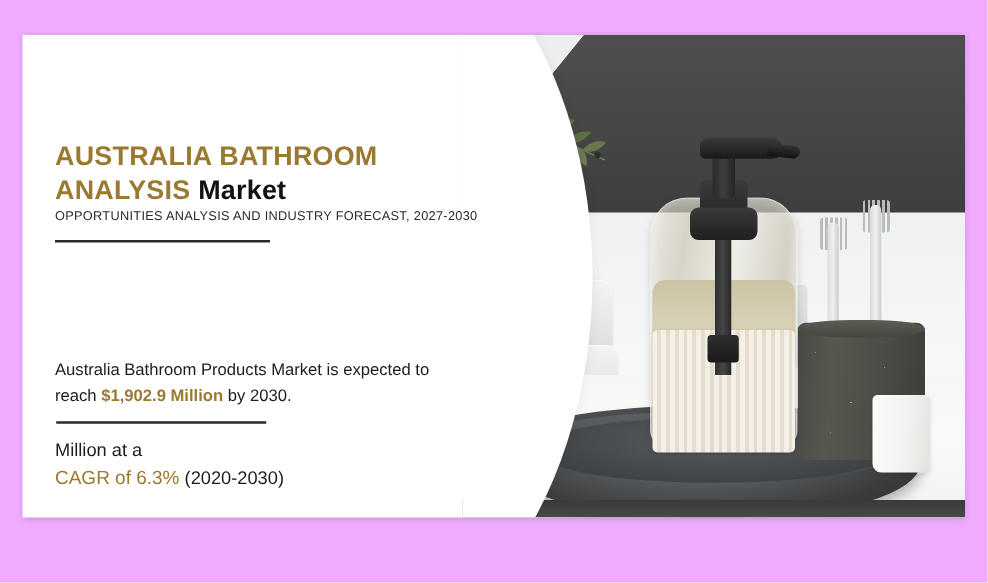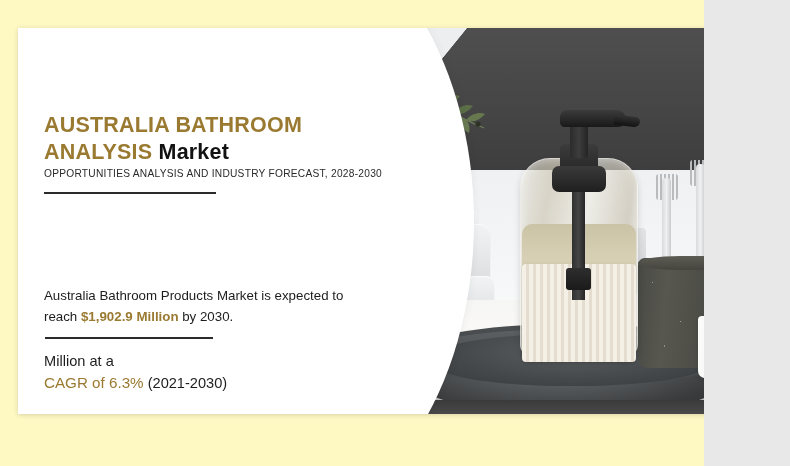--- a/index.html
+++ b/index.html
@@ -2,21 +2,21 @@
 <html><head>
 <meta charset="utf-8">
 <style>
   html,body{margin:0;padding:0;}
   body{
     width:790px;height:466px;
     background:#e8e8e8;
     font-family:"Liberation Sans","DejaVu Sans",sans-serif;
     overflow:hidden;
   }
-  .stage{position:relative;width:704px;height:466px;overflow:hidden;background:#fef9c3;}
+  .stage{position:relative;width:790px;height:466px;overflow:hidden;background:#f0abfc;}
 
   
   .card{
     position:absolute;left:18px;top:28px;width:754px;height:386px;
     background:#ffffff;overflow:hidden;
     box-shadow:0 1px 5px rgba(0,0,0,.16);
   }
 
   
   .photo{
@@ -312,30 +312,30 @@
       <div class="sweep-2"></div>
     </div>
 
     <div class="text-col">
       <div class="title">
         <span class="gold">AUSTRALIA BATHROOM</span><br>
         <span class="gold">ANALYSIS</span>
         <span class="blk">Market</span>
       </div>
 
-      <div class="subtitle">OPPORTUNITIES ANALYSIS AND INDUSTRY FORECAST, 2028-2030</div>
+      <div class="subtitle">OPPORTUNITIES ANALYSIS AND INDUSTRY FORECAST, 2027-2030</div>
       <div class="rule rule-1"></div>
 
       <div class="body-text">
         <span>Australia Bathroom Products Market is expected to reach </span><b>$1,902.9 Million</b><span> by 2030.</span>
       </div>
 
       <div class="rule rule-2"></div>
 
       <div class="cagr">
         <span>Million at a</span><br>
-        <span class="big">CAGR of 6.3%</span><span class="yr"> (2021-2030)</span>
+        <span class="big">CAGR of 6.3%</span><span class="yr"> (2020-2030)</span>
       </div>
     </div>
 
 
   </div>
 </div>
 
 </body></html>

